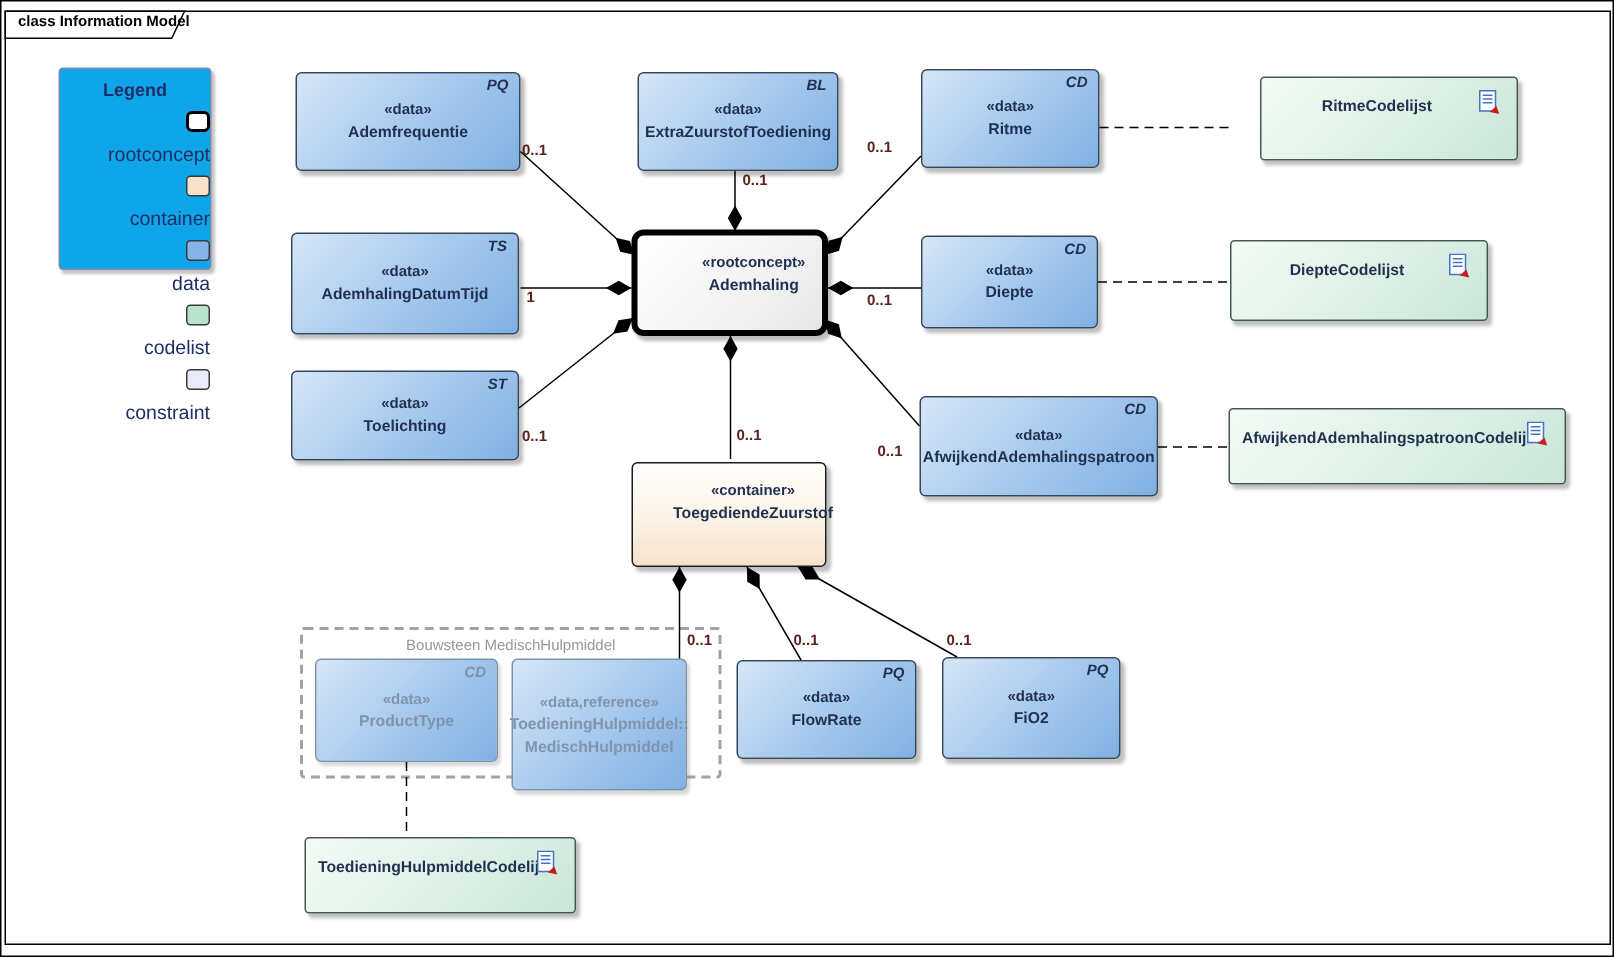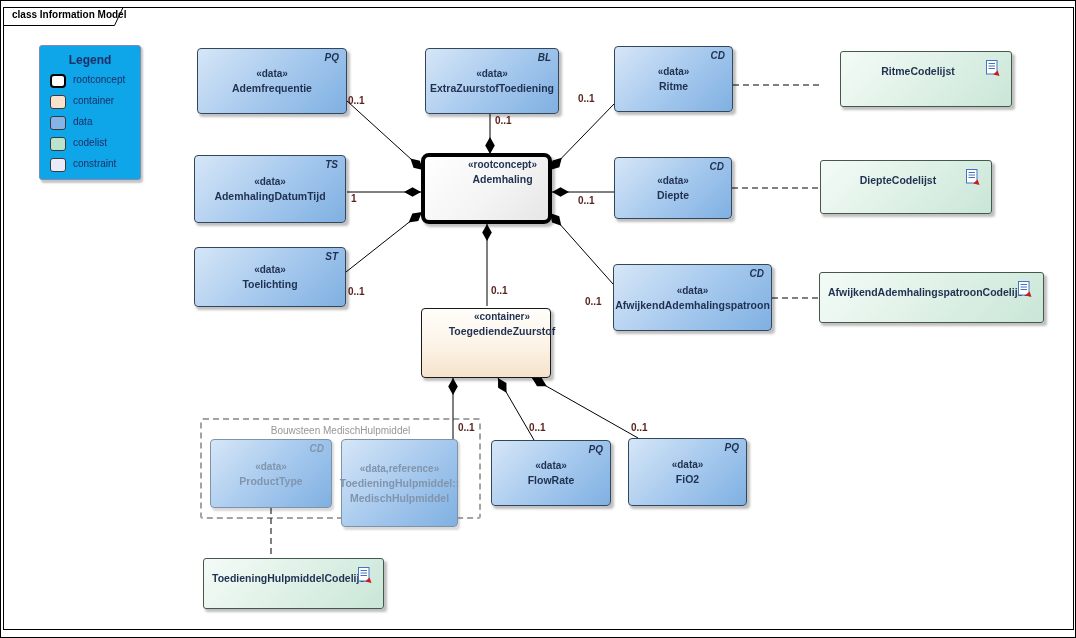--- a/index.html
+++ b/index.html
@@ -13,37 +13,37 @@
         box-shadow:2.5px 3px 2.5px rgba(110,110,110,0.45);}
   .data-node{background:linear-gradient(135deg,#d6e6f7 0%,#a8caee 50%,#7fb0e2 100%);}
   .codelist-node{background:linear-gradient(135deg,#f4fbf7 0%,#ddf0e5 55%,#c9e6d7 100%);
         border-color:#44584c;border-radius:3px;}
   .root-node{background:linear-gradient(135deg,#ffffff 0%,#f4f4f4 55%,#e6e6e6 100%);
         border:4px solid #000;border-radius:8px;}
   .container-node{background:linear-gradient(to bottom,#fffefb 0%,#fcf3e6 55%,#f5e2cb 100%);
         border:1px solid #1a1a1a;}
   .txt{position:absolute;left:0;right:0;top:0;bottom:0;display:flex;flex-direction:column;
         align-items:center;justify-content:center;text-align:center;}
-  .txt.top{justify-content:flex-start;margin-left:32px;}
+  .txt.top{justify-content:flex-start;padding-top:11px;margin-left:32px;}
   .stereo{font-size:10px;font-weight:700;line-height:15px;}
   .cname{font-size:10.5px;font-weight:700;line-height:15px;}
   .tag{position:absolute;top:3px;right:7px;font-size:10px;font-style:italic;font-weight:700;}
   .cl-name{margin-top:13px;text-align:center;font-size:10.5px;font-weight:700;
         padding:0 24px 0 8px;}
   .doc-icon{position:absolute;top:8px;right:11px;width:14px;height:17px;}
   .faded{border-color:#7d93a9;box-shadow:2px 2.5px 2px rgba(130,130,130,0.3);}
   .faded .stereo,.faded .cname,.faded .tag{color:#8095ad;}
   
   .group{position:absolute;border:2px dashed #a3a3a3;border-radius:3px;box-sizing:border-box;}
   .group-label{text-align:center;color:#979797;font-size:10px;margin-top:5px;}
   
   .legend{position:absolute;left:38px;top:44px;width:100px;height:133px;background:#0ea5e9;
         border:1px solid #7f8bb3;border-radius:3px;box-shadow:2px 2.5px 2px rgba(110,110,110,0.4);}
   .legend-title{text-align:center;font-weight:700;font-size:12px;color:#1d2f66;margin-top:7px;}
-  .legend-item{display:flex;align-items:flex-start;gap:7px;margin:7px 0 0 10px;font-size:10px;color:#1d2f66;}
+  .legend-item{display:flex;align-items:flex-end;gap:7px;margin:7px 0 0 10px;font-size:13px;color:#1d2f66;flex-direction:column;}
   .sw{width:16px;height:14px;border-radius:3px;border:1px solid #3a3a3a;box-sizing:border-box;flex:0 0 auto;}
   .sw-rootconcept{background:#ffffff;border:2.5px solid #000;border-radius:4px;}
   .sw-container{background:#f8e2cc;}
   .sw-data{background:#85b5e8;}
   .sw-codelist{background:#b9e3cd;}
   .sw-constraint{background:#e9ebfb;}
   
   .wires{position:absolute;left:0;top:0;z-index:5;pointer-events:none;}
   .mult{position:absolute;z-index:6;font-size:10px;font-weight:700;color:#5a241e;}
   .tab-label{position:absolute;left:11px;top:8px;z-index:6;font-size:10px;font-weight:700;color:#000;text-align:center;}

